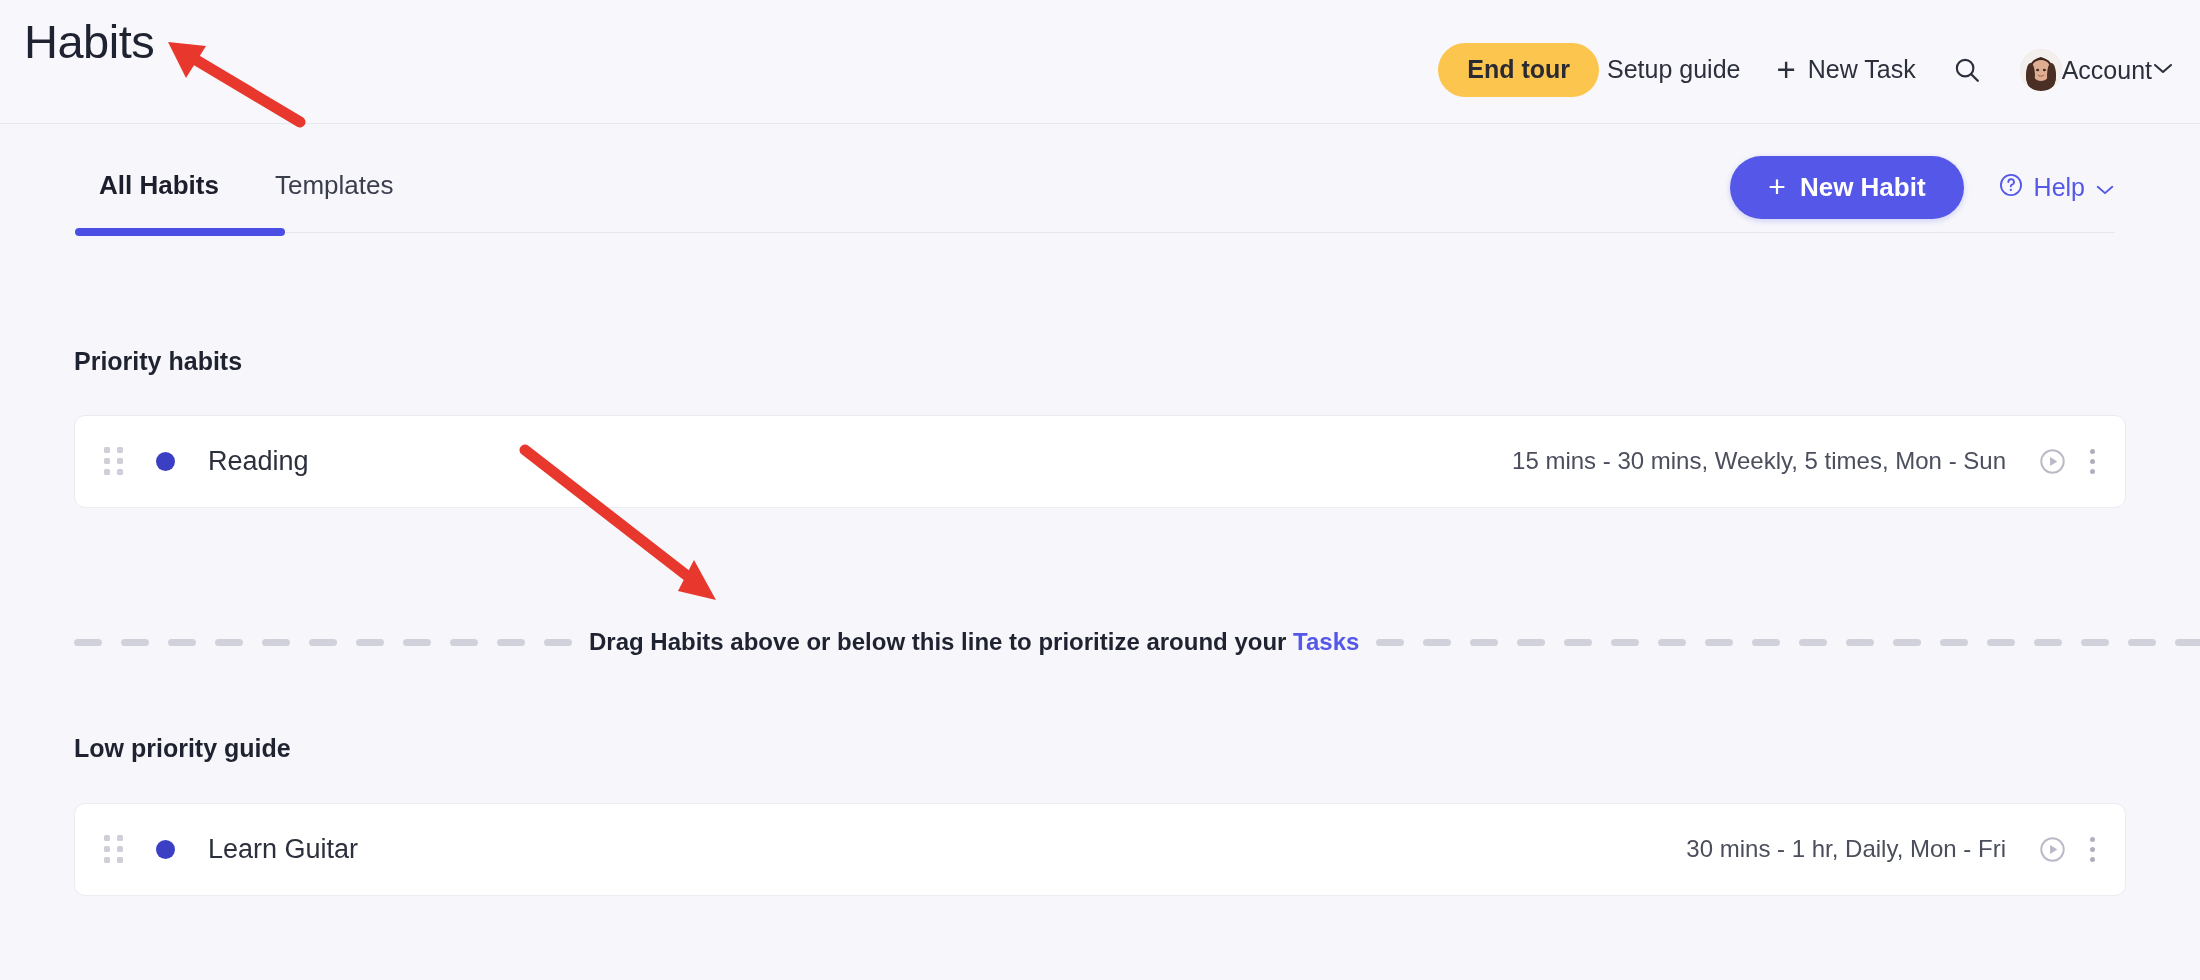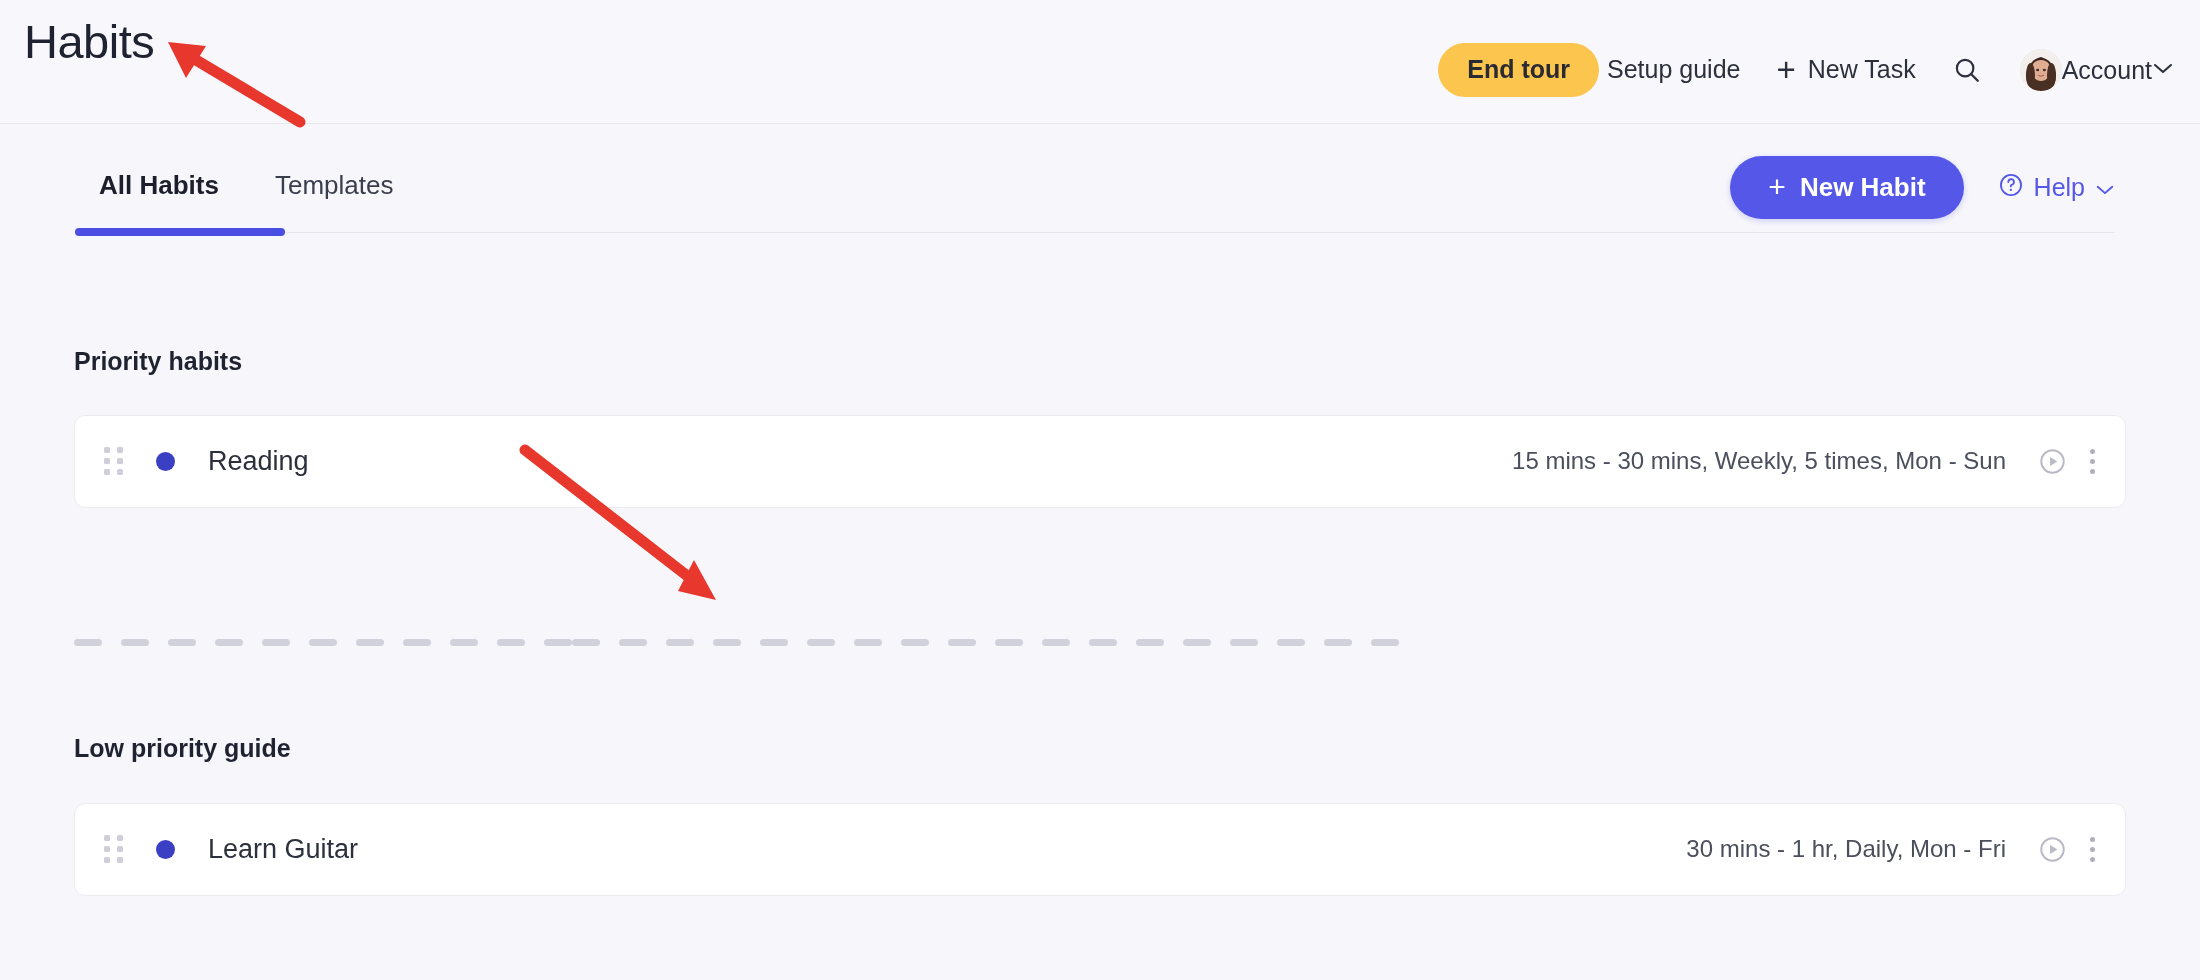--- a/index.html
+++ b/index.html
@@ -270,20 +270,24 @@
         <span class="dash-seg"></span>
       <span class="dash-seg"></span>
         <span class="dash-seg"></span>
         <span class="dash-seg"></span>
       <span class="dash-seg"></span>
         <span class="dash-seg"></span>
         <span class="dash-seg"></span>
       <span class="dash-seg"></span>
         <span class="dash-seg"></span>
     </div>
+    <div class="drag-text">
+      <span>Drag Habits above or below this line to prioritize around your</span>
+      <span class="tasks-link">Tasks</span>
+    </div>
     <div class="dash-right">
       <span class="dash-seg"></span>
         <span class="dash-seg"></span>
         <span class="dash-seg"></span>
       <span class="dash-seg"></span>
         <span class="dash-seg"></span>
         <span class="dash-seg"></span>
       <span class="dash-seg"></span>
         <span class="dash-seg"></span>
         <span class="dash-seg"></span>

